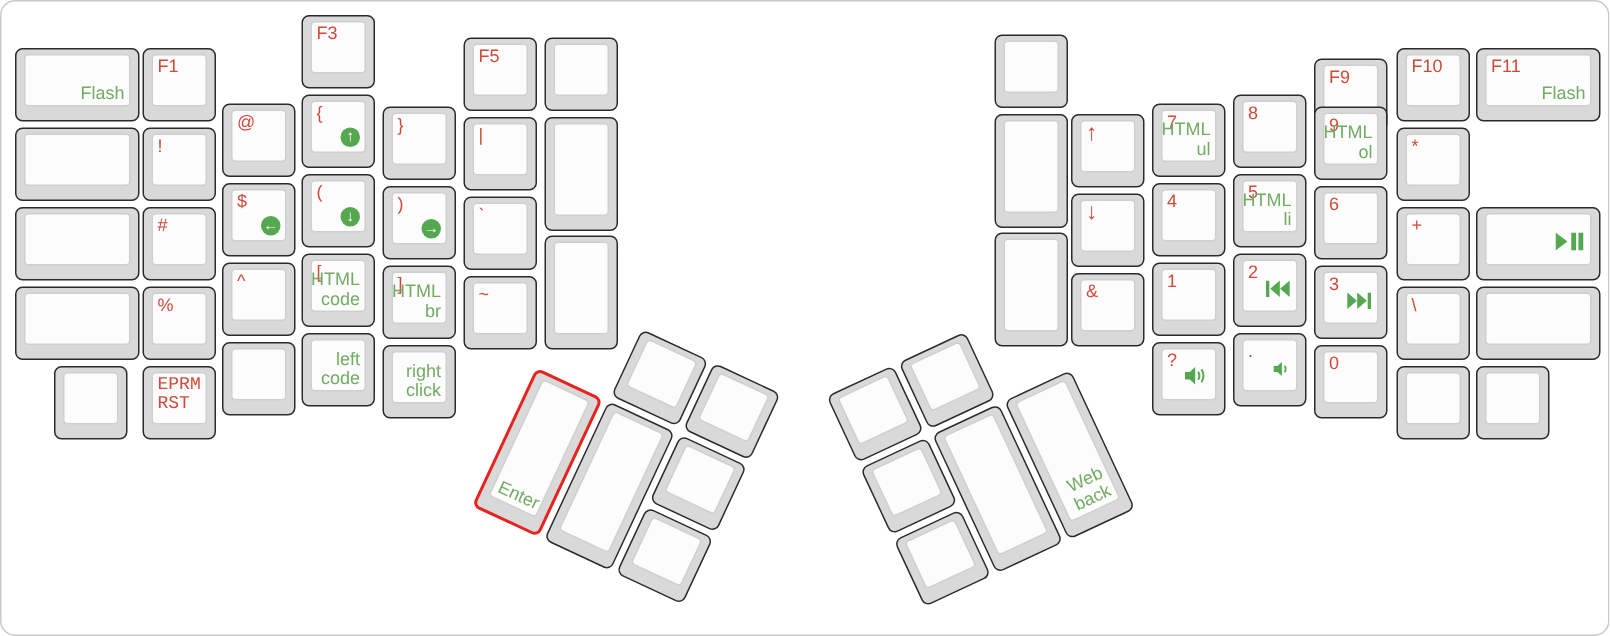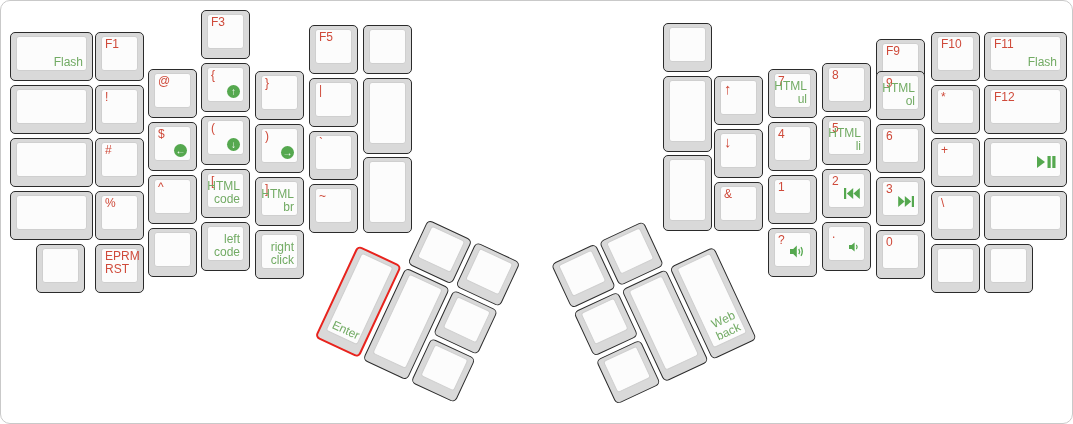--- a/index.html
+++ b/index.html
@@ -100,21 +100,21 @@
     <div class="key" style="left: 94px; top: 137px; width: 49px; height: 49px;">
       <div class="surface">
         <span class="legend red">#</span>
       </div>
     </div>
     <div class="key" style="left: 94px; top: 190px; width: 49px; height: 49px;">
       <div class="surface">
         <span class="legend red">%</span>
       </div>
     </div>
-    <div class="key" style="left: 94px; top: 243px; width: 49px; height: 49px;">
+    <div class="key" style="left: 94px; top: 243px; width: 49px; height: 49px; font-family: Liberation Mono, monospace;">
       <div class="surface">
         <span class="legend red">EPRM
 RST</span>
       </div>
     </div>
     <div class="key" style="left: 147px; top: 68px; width: 49px; height: 49px;">
       <div class="surface">
         <span class="legend red">@</span>
       </div>
     </div>
@@ -351,25 +351,20 @@
     </div>
     <div class="key" style="left: 930px; top: 243px; width: 49px; height: 49px;">
       <div class="surface"></div>
     </div>
     <div class="key" style="left: 983px; top: 31px; width: 83px; height: 49px;">
       <div class="surface">
         <span class="legend red">F11</span>
         <span class="legend green br">Flash</span>
       </div>
     </div>
-    <div class="key" style="left: 983px; top: 84px; width: 83px; height: 49px;">
-      <div class="surface">
-        <span class="legend red">F12</span>
-      </div>
-    </div>
     <div class="key" style="left: 983px; top: 137px; width: 83px; height: 49px;">
       <div class="surface">
         <span class="icon-svg"><svg width="19" height="12" viewBox="0 0 19 12">
             <polygon points="0,0 8,6 0,12" fill="#55a84f"></polygon>
             <rect x="10.5" y="0" width="3.2" height="12" fill="#55a84f"></rect>
             <rect x="15.3" y="0" width="3.2" height="12" fill="#55a84f"></rect>
           </svg></span>
       </div>
     </div>
     <div class="key" style="left: 983px; top: 190px; width: 83px; height: 49px;">

